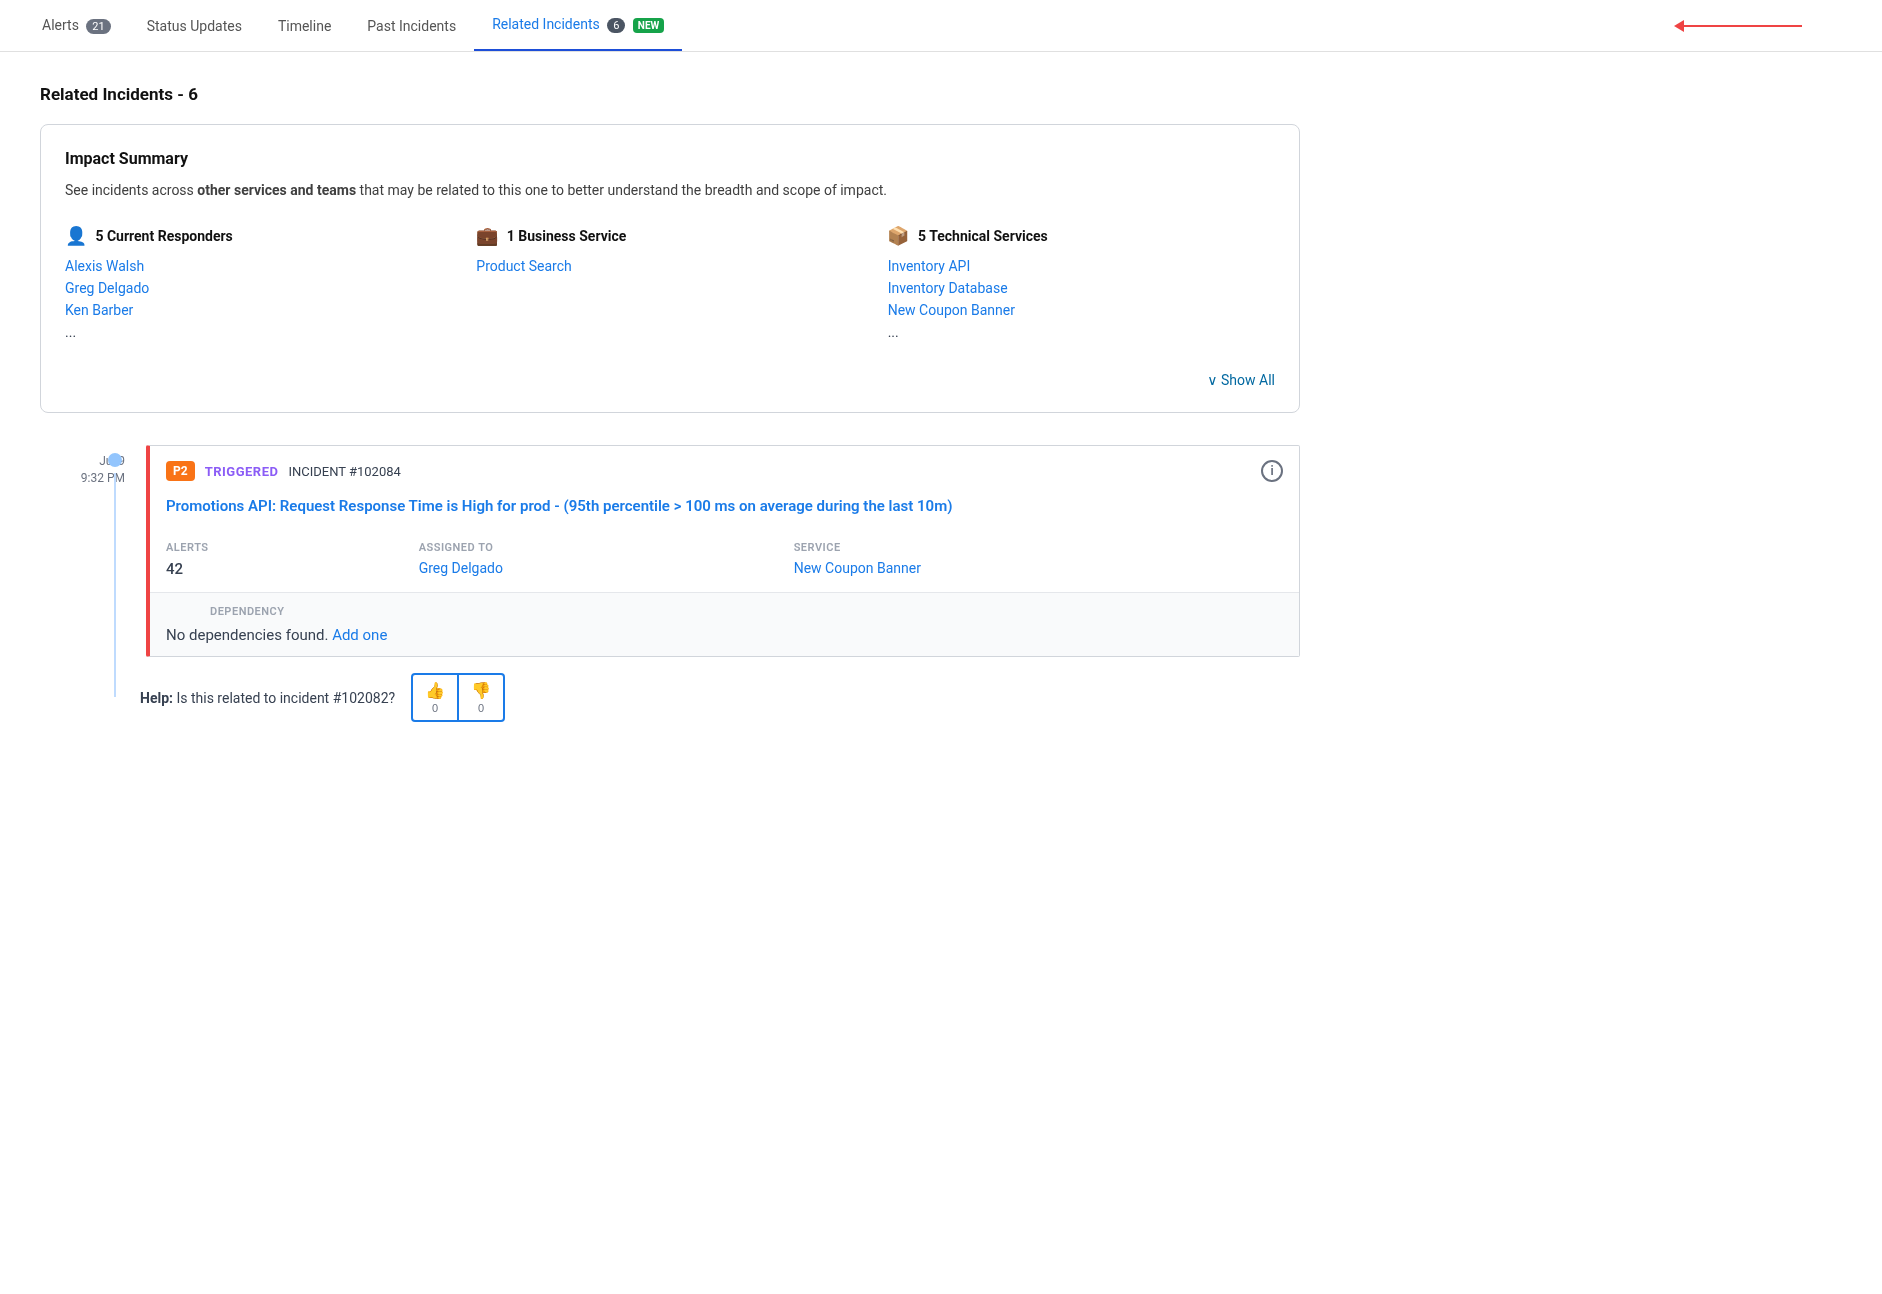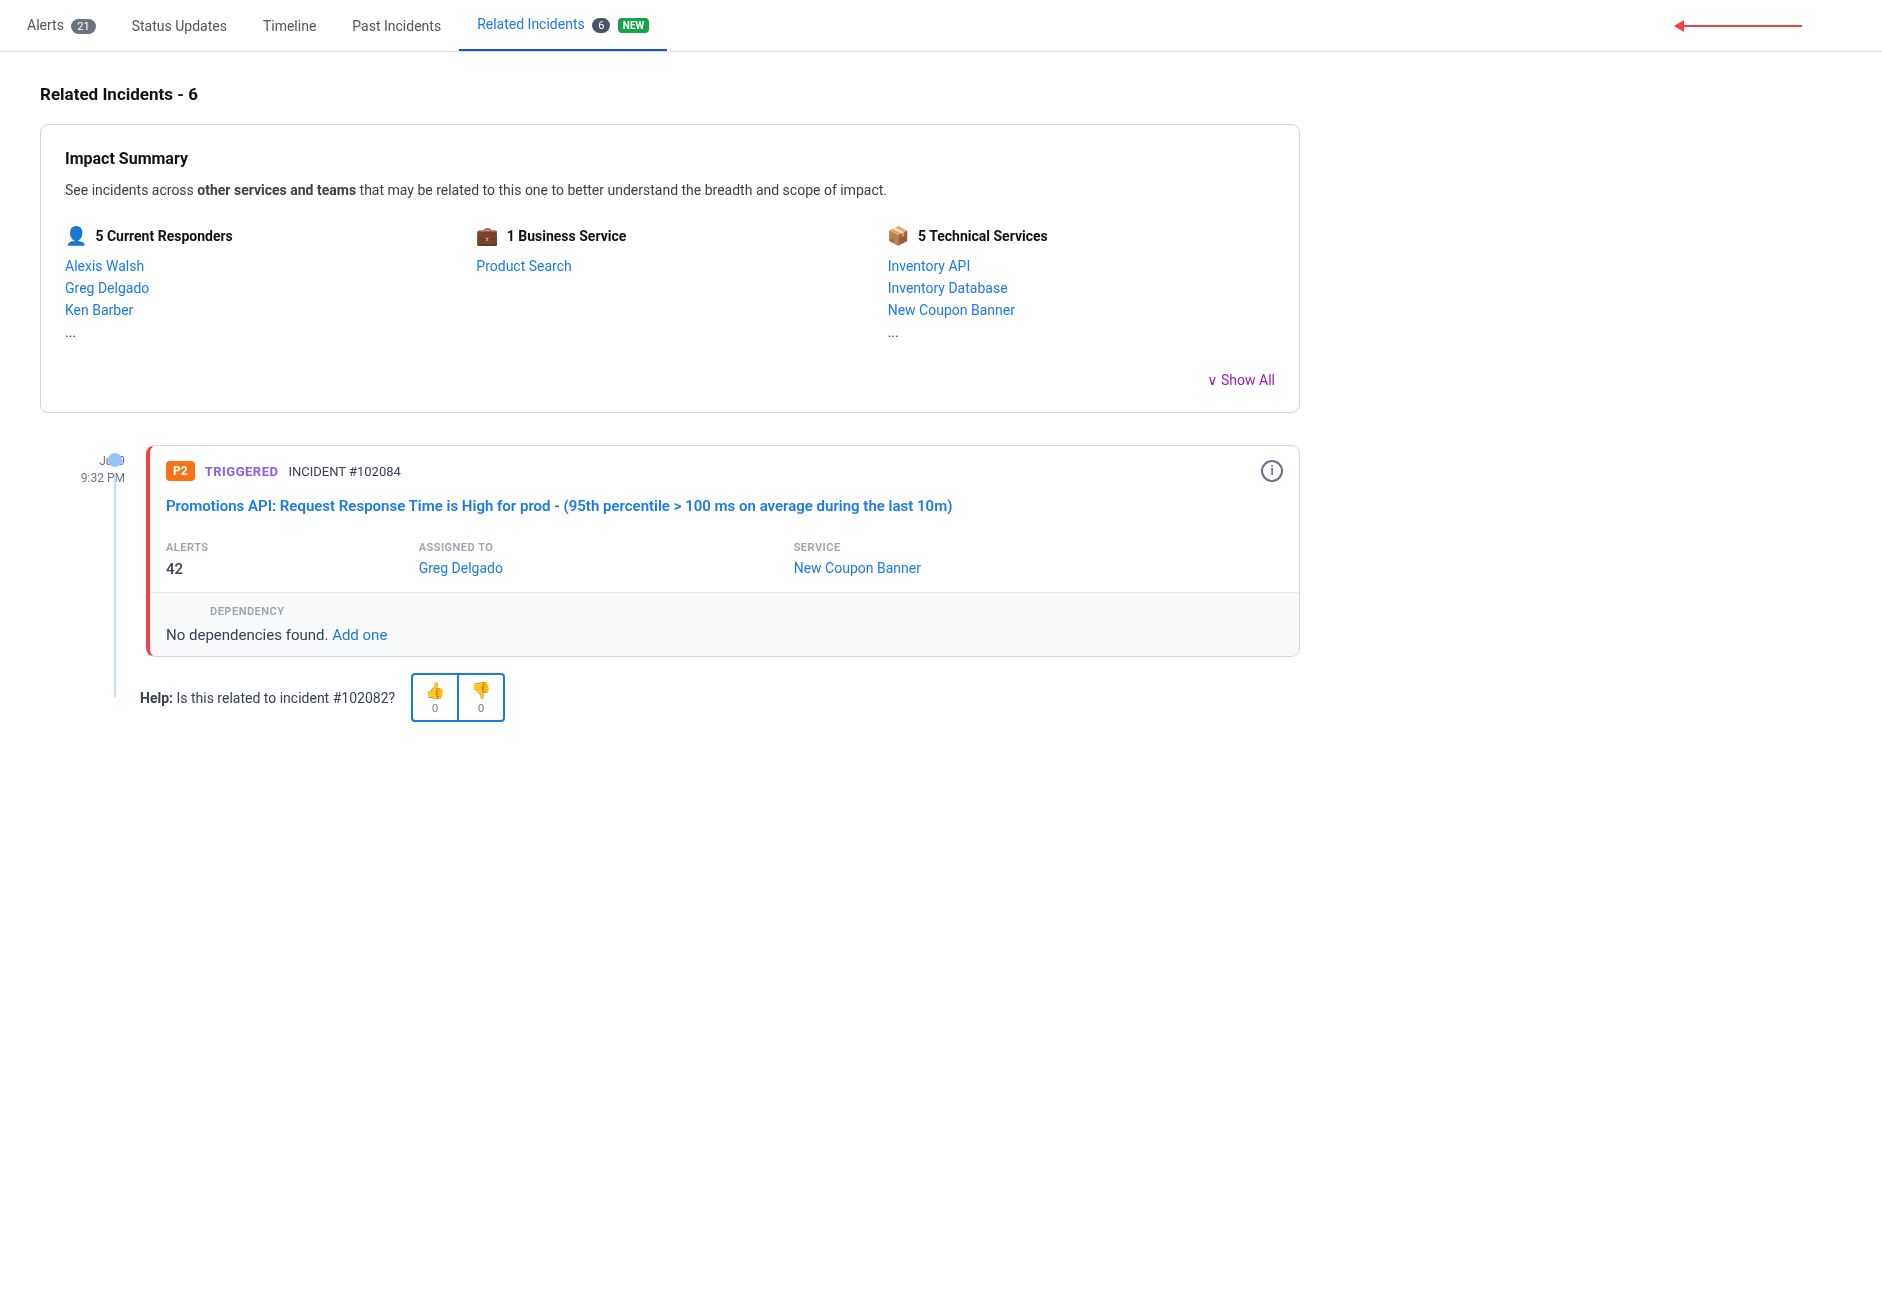--- a/index.html
+++ b/index.html
@@ -8,21 +8,21 @@
       background: #fff;
       color: #333;
       font-size: 14px;
     }
 
     
     .top-nav {
       display: flex;
       align-items: center;
       border-bottom: 1px solid #e0e0e0;
-      padding: 0 9px;
+      padding: 0 24px;
       position: relative;
     }
     .nav-item {
       padding: 16px 18px;
       cursor: pointer;
       color: #555;
       font-size: 14px;
       position: relative;
       white-space: nowrap;
     }
@@ -142,21 +142,21 @@
       color: #374151;
       margin-top: 4px;
     }
     .show-all-row {
       display: flex;
       justify-content: flex-end;
       margin-top: 20px;
       padding-top: 12px;
     }
     .show-all-link {
-      color: #a21caf;
+      color: #0369a1;
       cursor: pointer;
       font-size: 14px;
       text-decoration: none;
     }
 
     
     .timeline-area {
       display: flex;
       gap: 0;
       position: relative;
@@ -198,21 +198,21 @@
       top: 28px;
       bottom: -40px;
       width: 2px;
       background: #bfdbfe;
     }
 
     .incident-card {
       flex: 1;
       border: 1px solid #d1d5db;
       border-left: 4px solid #ef4444;
-      border-radius: 9px;
+      border-radius: 2px;
       overflow: hidden;
       margin-left: 16px;
     }
     .incident-header {
       display: flex;
       align-items: center;
       padding: 14px 16px 10px;
       gap: 10px;
       justify-content: space-between;
     }

